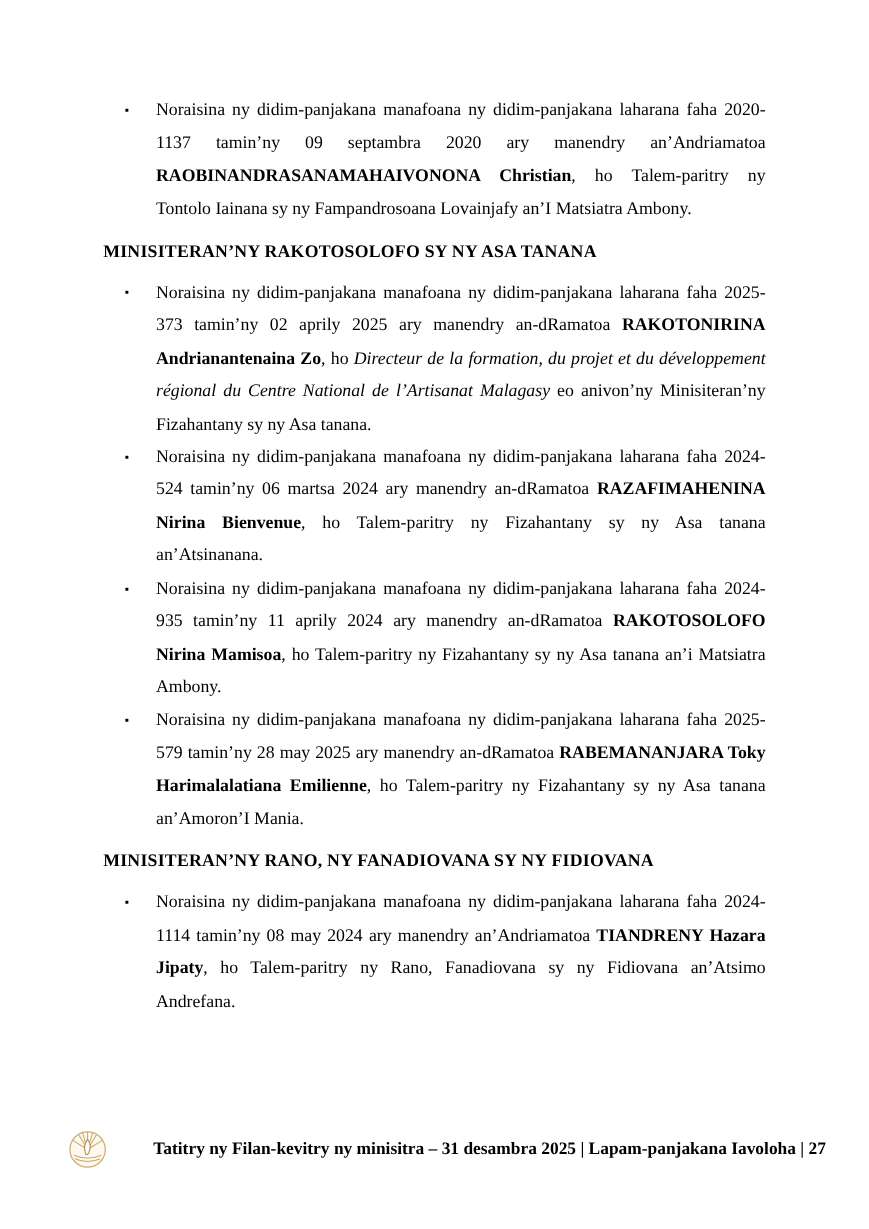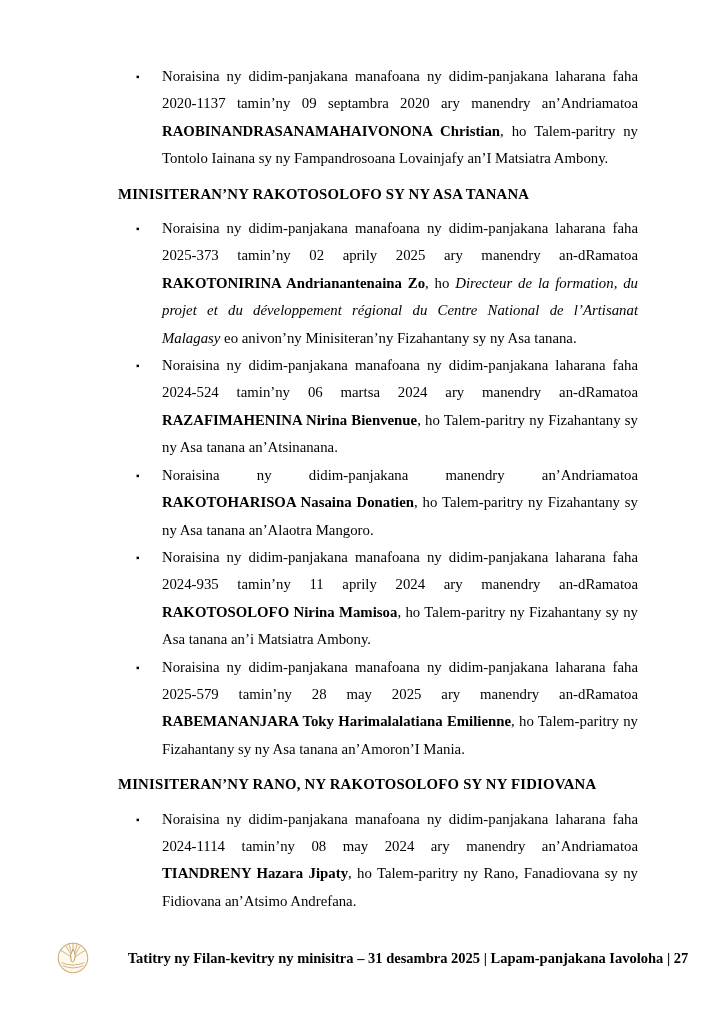--- a/index.html
+++ b/index.html
@@ -6,21 +6,21 @@
   .page{
     position:relative;
     width:724px;height:1024px;
     background:#ffffff;
     font-family:"Liberation Serif","DejaVu Serif",serif;
     color:#000000;
     overflow:hidden;
   }
   .doc-body{
     position:absolute;
-    left:86px;right:86px;top:63px;margin-left:32px;
+    left:86px;right:86px;top:79px;
   }
   section{margin:0;}
   h2{
     font-size:14.8px;
     font-weight:bold;
     margin:8px 0 7px 0;
     line-height:27.4px;
     letter-spacing:0.2px;
   }
   ul.decree-list{
@@ -75,27 +75,26 @@
   <section>
         <ul class="decree-list">
           <li><span>Noraisina ny didim-panjakana manafoana ny didim-panjakana laharana faha 2020-1137 tamin’ny 09 septambra 2020 ary manendry an’Andriamatoa </span><b>RAOBINANDRASANAMAHAIVONONA Christian</b><span>, ho Talem-paritry ny Tontolo Iainana sy ny Fampandrosoana Lovainjafy an’I Matsiatra Ambony.</span></li>
         </ul>
       </section>
       <section>
         <h2>MINISITERAN’NY RAKOTOSOLOFO SY NY ASA TANANA</h2>
         <ul class="decree-list">
           <li><span>Noraisina ny didim-panjakana manafoana ny didim-panjakana laharana faha 2025-373 tamin’ny 02 aprily 2025 ary manendry an-dRamatoa </span><b>RAKOTONIRINA Andrianantenaina Zo</b><span>, ho </span><i>Directeur de la formation, du projet et du développement régional du Centre National de l’Artisanat Malagasy</i><span> eo anivon’ny Minisiteran’ny Fizahantany sy ny Asa tanana.</span></li>
           <li><span>Noraisina ny didim-panjakana manafoana ny didim-panjakana laharana faha 2024-524 tamin’ny 06 martsa 2024 ary manendry an-dRamatoa </span><b>RAZAFIMAHENINA Nirina Bienvenue</b><span>, ho Talem-paritry ny Fizahantany sy ny Asa tanana an’Atsinanana.</span></li>
-          <li><span>Noraisina ny didim-panjakana manendry an’Andriamatoa </span><b>RAKOTOHARISOA Nasaina Donatien</b><span>, ho Talem-paritry ny Fizahantany sy ny Asa tanana an’Alaotra Mangoro.</span></li>
           <li><span>Noraisina ny didim-panjakana manafoana ny didim-panjakana laharana faha 2024-935 tamin’ny 11 aprily 2024 ary manendry an-dRamatoa </span><b>RAKOTOSOLOFO Nirina Mamisoa</b><span>, ho Talem-paritry ny Fizahantany sy ny Asa tanana an’i Matsiatra Ambony.</span></li>
           <li><span>Noraisina ny didim-panjakana manafoana ny didim-panjakana laharana faha 2025-579 tamin’ny 28 may 2025 ary manendry an-dRamatoa </span><b>RABEMANANJARA Toky Harimalalatiana Emilienne</b><span>, ho Talem-paritry ny Fizahantany sy ny Asa tanana an’Amoron’I Mania.</span></li>
         </ul>
       </section>
       <section>
-        <h2>MINISITERAN’NY RANO, NY RAKOTOSOLOFO SY NY FIDIOVANA</h2>
+        <h2>MINISITERAN’NY RANO, NY FANADIOVANA SY NY FIDIOVANA</h2>
         <ul class="decree-list">
           <li><span>Noraisina ny didim-panjakana manafoana ny didim-panjakana laharana faha 2024-1114 tamin’ny 08 may 2024 ary manendry an’Andriamatoa </span><b>TIANDRENY Hazara Jipaty</b><span>, ho Talem-paritry ny Rano, Fanadiovana sy ny Fidiovana an’Atsimo Andrefana.</span></li>
         </ul>
       </section>
     </div>
 
   <div class="footer">
     <svg class="footer-logo" viewBox="0 0 40 40" xmlns="http://www.w3.org/2000/svg">
       <circle cx="20" cy="21" r="15.5" fill="#fdf9f0" stroke="#cfae72" stroke-width="1.1"></circle>
       <g stroke="#c9a86a" stroke-width="0.9" fill="none">

